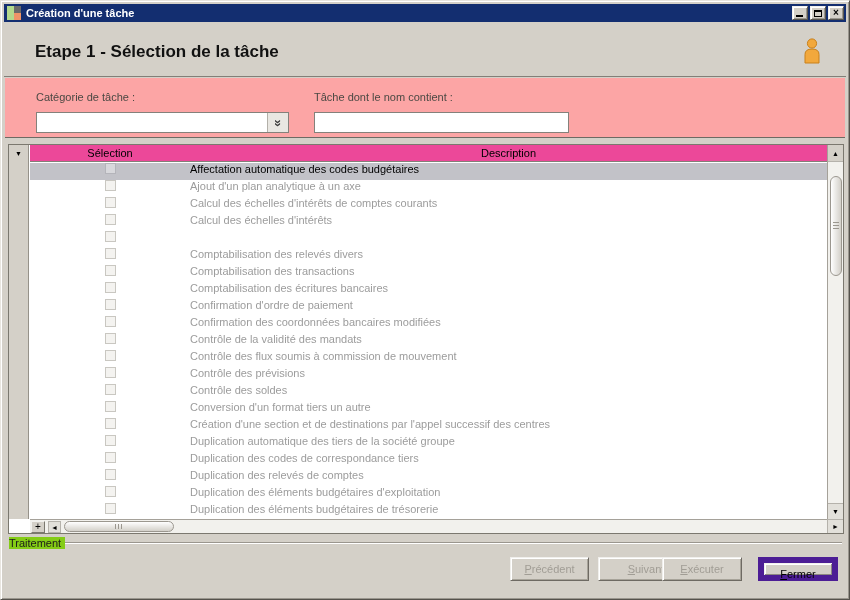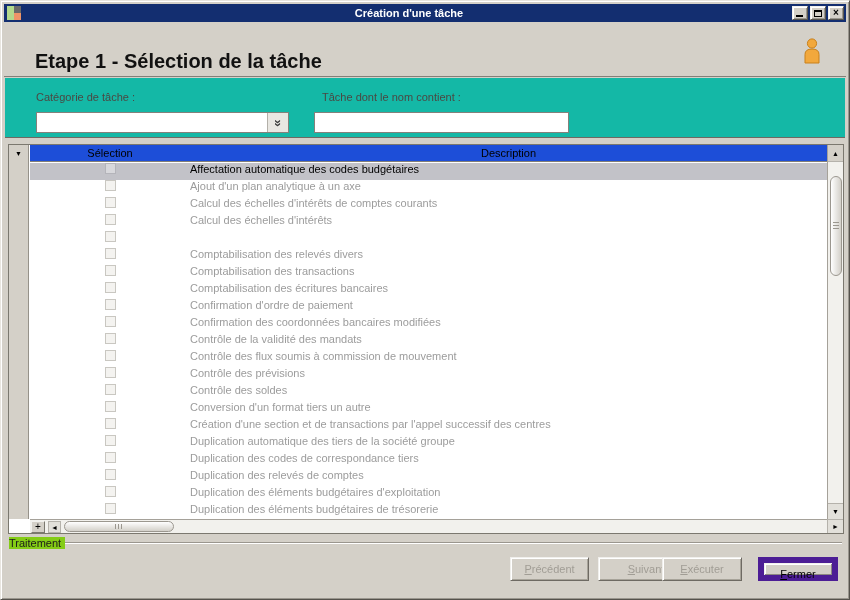--- a/index.html
+++ b/index.html
@@ -17,48 +17,48 @@
   .titlebar {
     position:absolute; left:3px; top:3px; right:3px; height:18px;
     background:#132e70; display:flex; align-items:center; padding:0 2px;
   }
   .title-icon { width:14px; height:14px; margin-left:1px; display:grid;
     grid-template-columns:7px 7px; grid-template-rows:7px 7px; }
   .title-icon .q1 { background:#6a6a6a; }
   .title-icon .q2 { background:#b3d98c; grid-row:1 / span 2; }
   .title-icon .q3 { background:#ef9467; }
   .title-text { color:#ffffff; font-size:11px; font-weight:bold; padding-left:5px; flex:1;
-    white-space:nowrap; overflow:hidden;text-align:center; }
+    white-space:nowrap; overflow:hidden; }
   .win-btns { display:flex; gap:2px; }
   .win-btn {
     width:16px; height:14px; background:#d4d0c8; position:relative; cursor:default;
     border:1px solid; border-color:#f2f1ee #59564f #59564f #f2f1ee;
     box-shadow: inset 1px 1px 0 #ffffff, inset -1px -1px 0 #9a968e;
     display:flex; align-items:center; justify-content:center;
   }
   .glyph-min { position:absolute; left:3px; bottom:2px; width:7px; height:2px; background:#000; }
   .glyph-max { width:8px; height:7px; border:1px solid #000; border-top:2px solid #000; }
   .glyph-close { font-size:10px; font-weight:bold; color:#000; line-height:10px; }
 
   
   .header-band {
     position:absolute; left:3px; top:21px; right:3px; height:55px; background:#d4d0c8;
     border-bottom:1px solid #827f78;
   }
-  .step-title { position:absolute; left:31px; top:20px; font-size:20px; font-weight:bold; color:#111;margin-top:8px; }
+  .step-title { position:absolute; left:31px; top:20px; font-size:17px; font-weight:bold; color:#111; }
   .person-icon { position:absolute; right:23px; top:15px; }
 
   
   .form-panel {
-    position:absolute; left:4px; top:77px; right:4px; height:60px; background:#14b8a6;
+    position:absolute; left:4px; top:77px; right:4px; height:60px; background:#fca5a5;
     border-bottom:1px solid #6e6a63;
   }
   .fld-label { position:absolute; top:13px; font-size:11px; color:#4a4843; }
   .lbl-cat { left:31px; }
-  .lbl-task { left:309px;margin-left:8px; }
+  .lbl-task { left:309px; }
   .combo {
     position:absolute; left:31px; top:34px; width:253px; height:21px;
     border:1px solid #84817b; background:#fff; display:flex; align-items:stretch;
   }
   .combo-value { flex:1; font-size:11px; color:#000; padding:3px 4px; }
   .combo-btn {
     width:21px; background:#e9e7e2; border-left:1px solid #b3b0a9;
     display:flex; align-items:center; justify-content:center; cursor:default;
   }
   .chevron { display:inline-block; transform:rotate(90deg); font-size:13px; font-weight:bold;
@@ -74,21 +74,21 @@
     position:absolute; left:7px; top:143px; width:836px; height:390px;
     border:1px solid #7b786f; background:#ffffff;
   }
   .gutter {
     position:absolute; left:0; top:0; bottom:14px; width:20px; background:#d4d0c8;
     border-right:1px solid #96928a;
   }
   .gutter-btn { height:17px; display:flex; align-items:center; justify-content:center;
     font-size:7px; color:#000; cursor:default; }
   .thead {
-    position:absolute; left:21px; top:0; right:16px; height:17px; background:#1d4ed8;
+    position:absolute; left:21px; top:0; right:16px; height:17px; background:#ec4899;
     border-bottom:1px solid #827f78; display:flex; font-size:11px; color:#000;
   }
   .th-sel { width:160px; text-align:center; line-height:16px; }
   .th-desc { flex:1; text-align:center; line-height:16px; }
   .tbody { position:absolute; left:21px; top:18px; right:16px; bottom:14px; overflow:hidden; }
   .trow { height:17px; display:flex; align-items:flex-start; font-size:11px; color:#9c9c9c; }
   .trow.selected { background:#c2c2c8; color:#000; }
   .cb-cell { width:160px; display:flex; justify-content:center; }
   .checkbox { width:11px; height:11px; border:1px solid #c9c7c1; background:#f4f3f0; }
   .trow.selected .checkbox { border-color:#b4b4ba; background:#d8d8dc; }
@@ -308,21 +308,21 @@
     <div class="cb-cell">
       <span class="checkbox"></span>
     </div>
     <div class="desc-cell">Conversion d'un format tiers un autre</div>
   </div>
 
   <div class="trow">
     <div class="cb-cell">
       <span class="checkbox"></span>
     </div>
-    <div class="desc-cell">Création d'une section et de transactions par l'appel successif des centres</div>
+    <div class="desc-cell">Création d'une section et de destinations par l'appel successif des centres</div>
   </div>
 
   <div class="trow">
     <div class="cb-cell">
       <span class="checkbox"></span>
     </div>
     <div class="desc-cell">Duplication automatique des tiers de la société groupe</div>
   </div>
 
   <div class="trow">

